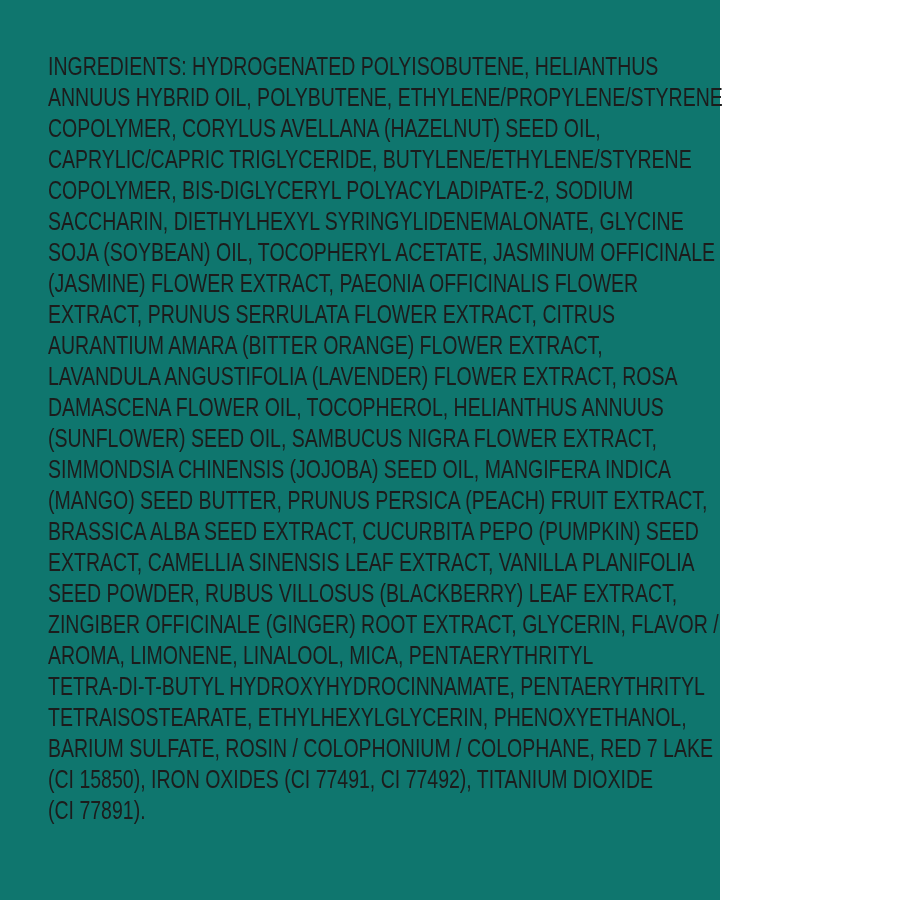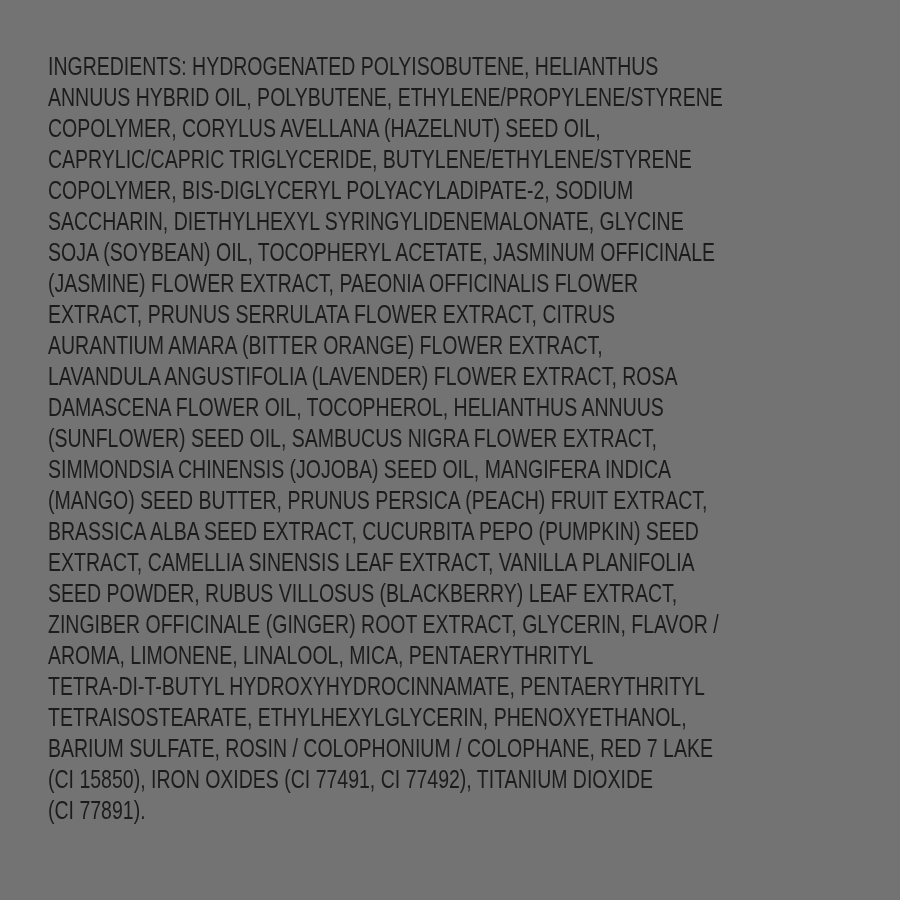--- a/index.html
+++ b/index.html
@@ -10,23 +10,23 @@
   body {
     width: 900px;
     height: 900px;
     overflow: hidden;
     position: relative;
   }
   .label-canvas {
     position: absolute;
     left: 0;
     top: 0;
-    width: 900px;
+    width: 720px;
     height: 900px;
-    background: #737373;
+    background: #0f766e;
   }
   .ingredients-text {
     position: absolute;
     left: 48px;
     top: 51px;
     width: 1140px;                 
     font-family: "Liberation Sans", "DejaVu Sans", sans-serif;
     font-size: 26px;
     line-height: 31px;
     font-weight: 400;

